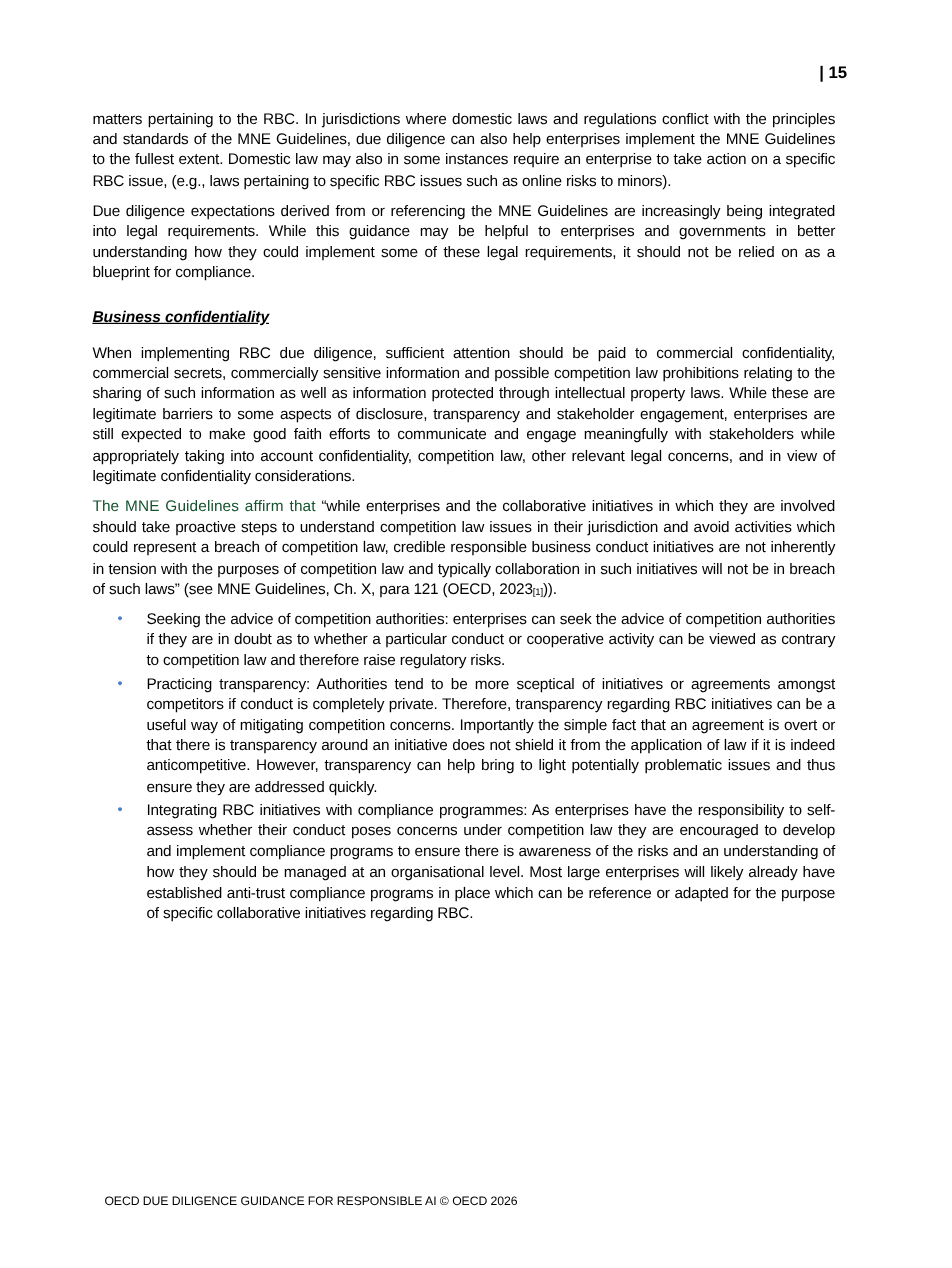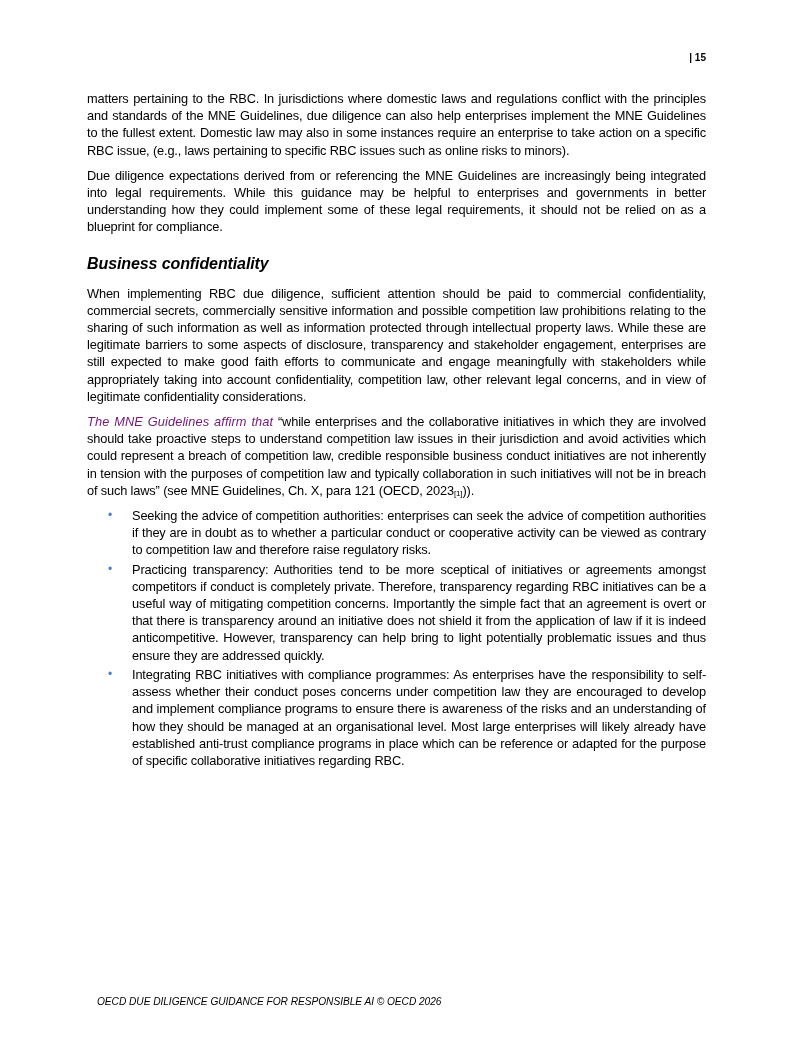--- a/index.html
+++ b/index.html
@@ -1,32 +1,32 @@
 <!DOCTYPE html>
 <html><head>
 <meta charset="utf-8">
 <style>
   html, body { margin: 0; padding: 0; background: #ffffff; }
   body { width: 793px; height: 1057px; position: relative; overflow: hidden;
          font-family: "Liberation Sans", sans-serif; color: #000000; }
-  .page-number { position: absolute; top: 52px; right: 87px; font-size: 10px; font-weight: bold;
+  .page-number { position: absolute; top: 52px; right: 87px; font-size: 14px; font-weight: bold;
                  letter-spacing: 0px; }
-  .content { position: absolute; left: 87px; top: 90px; width: 619px; }
+  .content { position: absolute; left: 77px; top: 90px; width: 619px; }
   p { margin: 0 0 8px 0; font-size: 12.8px; line-height: 17.2px; text-align: justify;
       letter-spacing: -0.15px; }
-  h3 { margin: 4px 0 12px 0; font-size: 16px; font-weight: bold; font-style: italic; line-height: 18px;
-       letter-spacing: -0.1px; }
+  h3 { margin: 4px 0 12px 0; font-size: 13px; font-weight: bold; font-style: italic; line-height: 18px;
+       letter-spacing: -0.1px; text-decoration: underline; }
   .h-first { margin-top: 19px; }
-  .soft { color: #701a75; letter-spacing: 0.1px; font-style: italic; }
+  .soft { color: #14532d; letter-spacing: 0.1px; }
   sup.ref, sub.ref { font-size: 8px; vertical-align: -1px; line-height: 0; }
   ul { list-style: none; margin: 0; padding: 0 0 0 45px; }
   li { position: relative; font-size: 12.8px; line-height: 17.2px; text-align: justify;
        letter-spacing: -0.15px; margin-bottom: 2px; }
   .bullet { position: absolute; left: -24px; top: 0; color: #4a7fc9; font-size: 12px; }
-  .footer { position: absolute; left: 97px; top: 996px; font-size: 10.2px; letter-spacing: -0.05px; font-style: italic; }
+  .footer { position: absolute; left: 87px; top: 996px; font-size: 10.2px; letter-spacing: -0.05px; }
 </style>
 </head>
 <body>
 
 <div class="page-number">| 15</div>
 
 <div class="content">
   <p>matters pertaining to the RBC. In jurisdictions where domestic laws and regulations conflict with the principles and standards of the MNE Guidelines, due diligence can also help enterprises implement the MNE Guidelines to the fullest extent. Domestic law may also in some instances require an enterprise to take action on a specific RBC issue, (e.g., laws pertaining to specific RBC issues such as online risks to minors).</p>
   <p>Due diligence expectations derived from or referencing the MNE Guidelines are increasingly being integrated into legal requirements. While this guidance may be helpful to enterprises and governments in better understanding how they could implement some of these legal requirements, it should not be relied on as a blueprint for compliance.</p>
 

